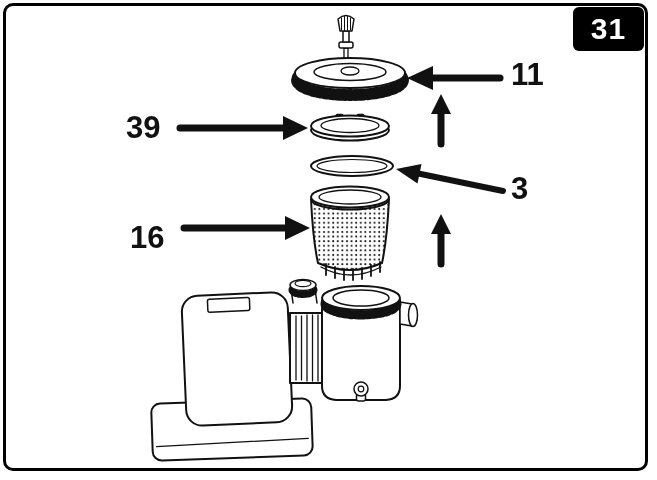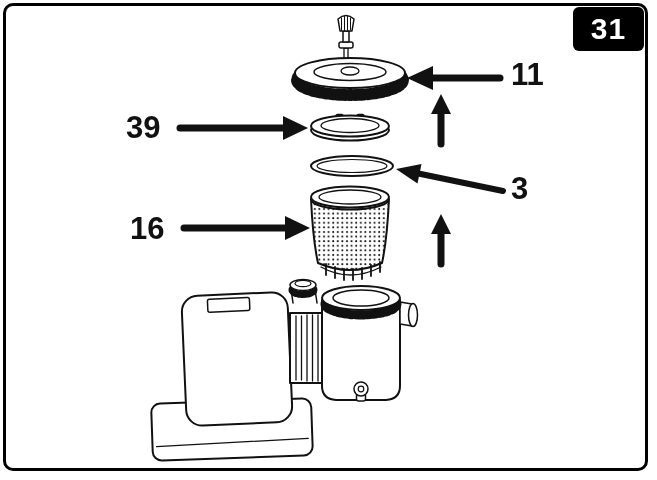--- a/index.html
+++ b/index.html
@@ -53,21 +53,21 @@
     position: absolute;
     font-size: 31px;
     font-weight: 700;
     color: #111111;
     line-height: 1;
     white-space: nowrap;
   }
   .label-14 { left: 505px; top: 53px; }
   .label-35 { left: 120px; top: 106px; }
   .label-15 { left: 505px; top: 167px; }
-  .label-16 { left: 124px; top: 207px; }
+  .label-16 { left: 124px; top: 216px; }
 </style>
 </head>
 <body>
 
 <div class="stage">
   <div class="page">
 
     <svg class="diagram-svg" viewBox="6 6 639 462" fill="none" stroke="#111111" stroke-width="2" stroke-linecap="round" stroke-linejoin="round">
 
       <defs>

